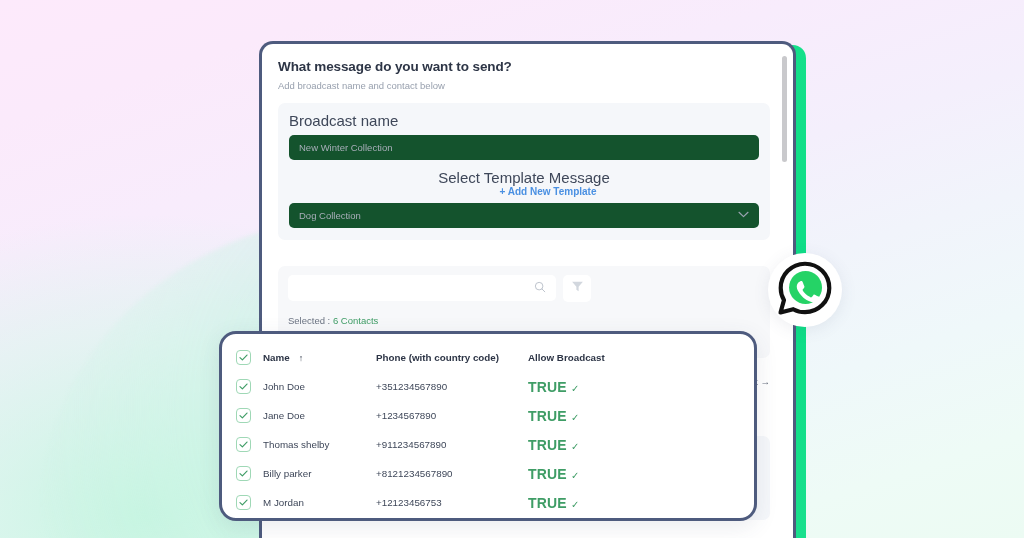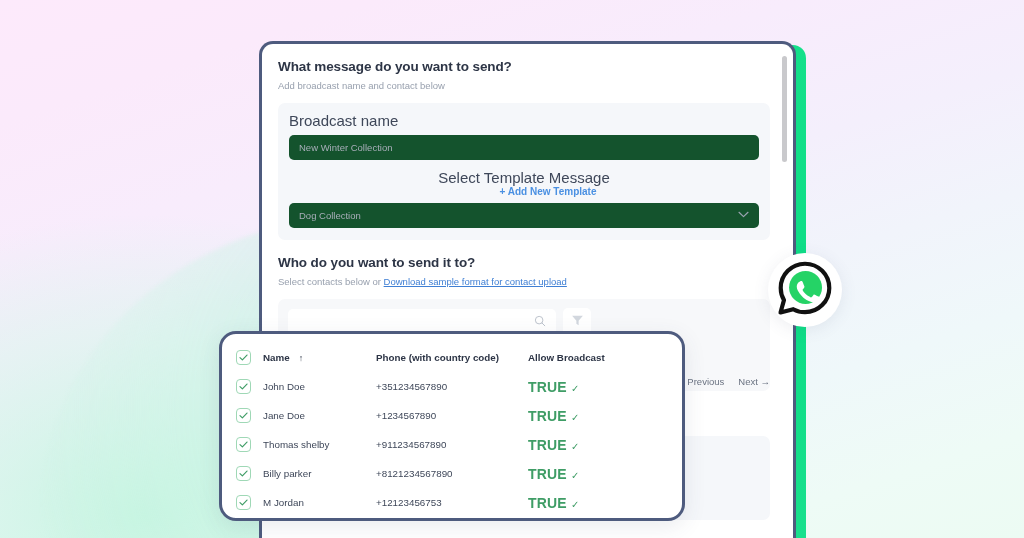--- a/index.html
+++ b/index.html
@@ -256,21 +256,21 @@
     height: 84px;
     background: #f5f7fa;
     border-radius: 7px;
   }
 
   
   .table-card {
     position: absolute;
     left: 219px;
     top: 331px;
-    width: 466px;
+    width: 538px;
     height: 190px;
     background: #ffffff;
     border: 3px solid #4e5b7e;
     border-radius: 17px;
     padding: 9px 14px 8px 14px;
     box-shadow: 0 6px 22px rgba(60,70,100,0.10);
   }
 
   .trow {
     display: flex;
@@ -370,26 +370,20 @@
           <span class="chev">
             <svg width="11" height="7" viewBox="0 0 11 7">
                 <path d="M1 1.3 L5.5 5.6 L10 1.3" fill="none" stroke="#9aa2b0" stroke-width="1.2" stroke-linecap="round" stroke-linejoin="round"></path>
               </svg>
           </span>
         </div>
       </div>
 
       <div class="who-wrap">
         <div class="who-head">
-          <div>
-            <div class="sec-title">Who do you want to send it to?</div>
-            <div class="who-sub">
-              <span>Select contacts below or </span><a>Download sample format for contact upload</a>
-            </div>
-          </div>
         </div>
 
         <div class="search-panel">
           <div class="search-row">
             <div class="search-box">
               <span>
                 <svg width="12" height="12" viewBox="0 0 14 14">
                   <circle cx="6" cy="6" r="4.4" fill="none" stroke="#b9bfc9" stroke-width="1.1"></circle>
                   <line x1="9.3" y1="9.3" x2="12.6" y2="12.6" stroke="#b9bfc9" stroke-width="1.1" stroke-linecap="round"></line>
                 </svg>

